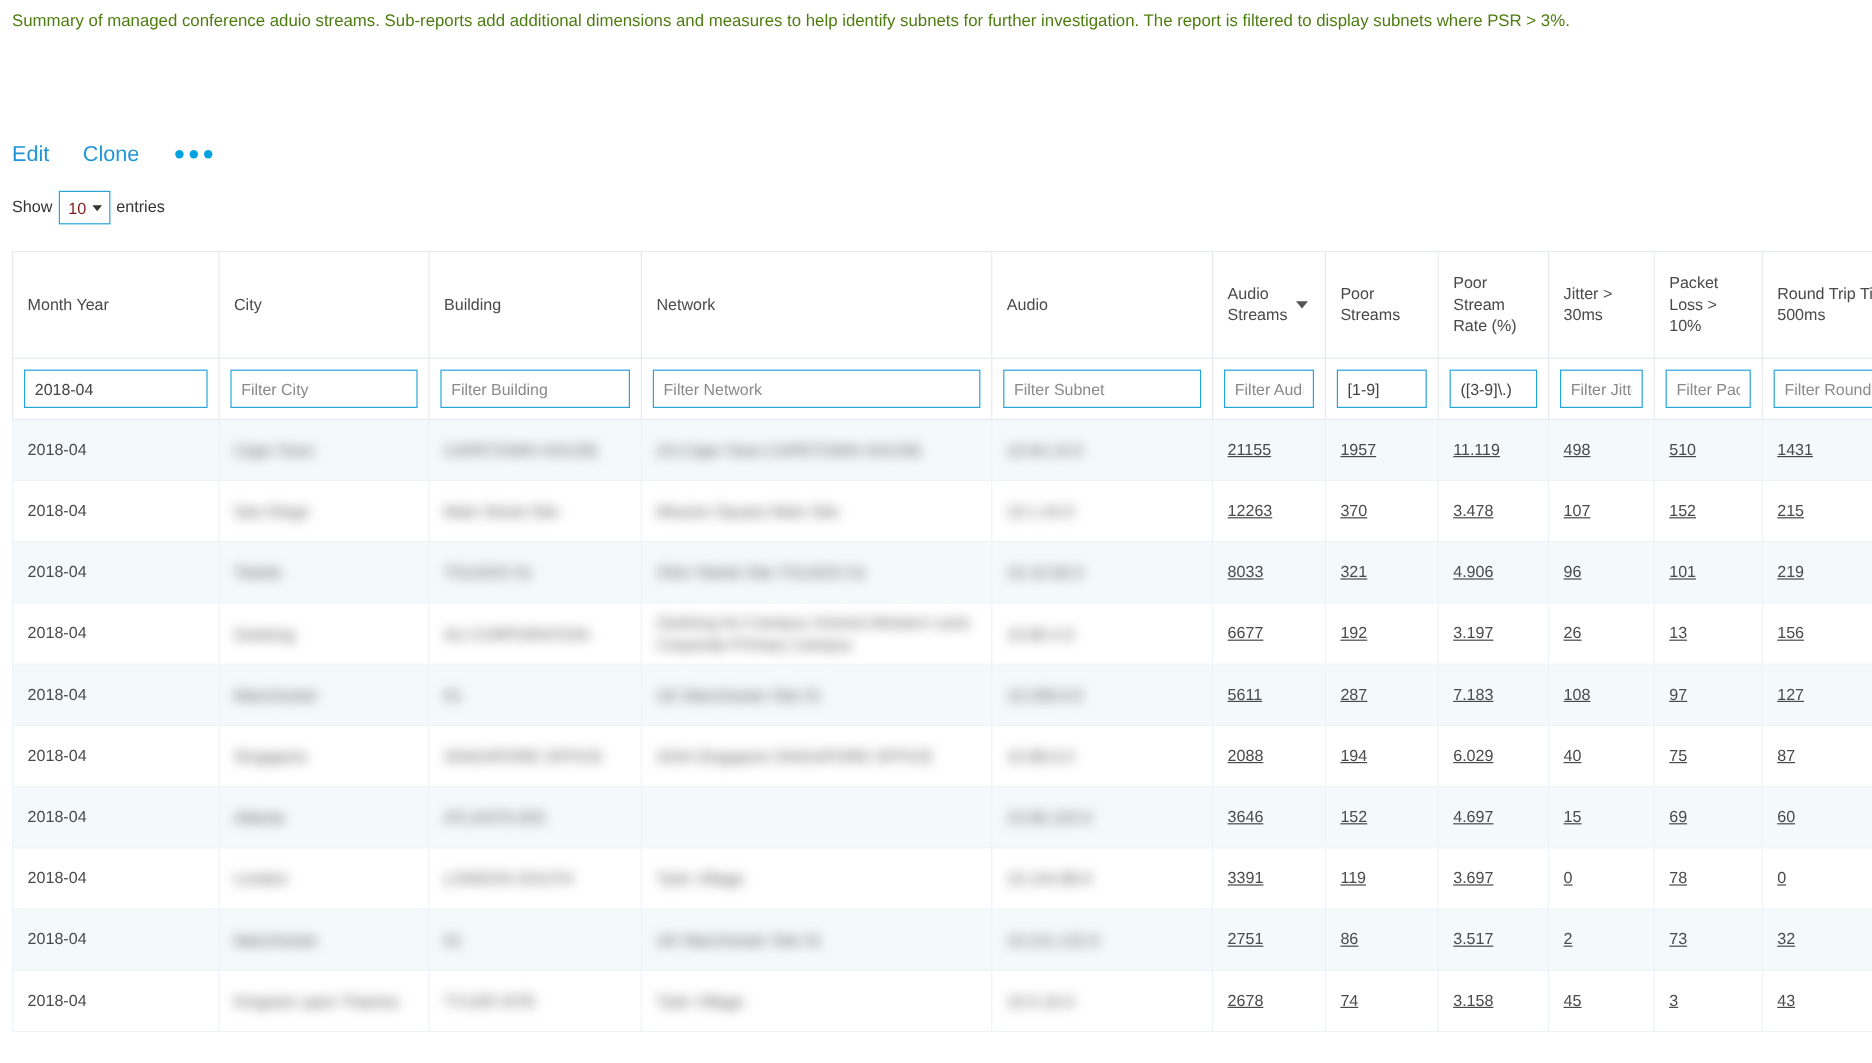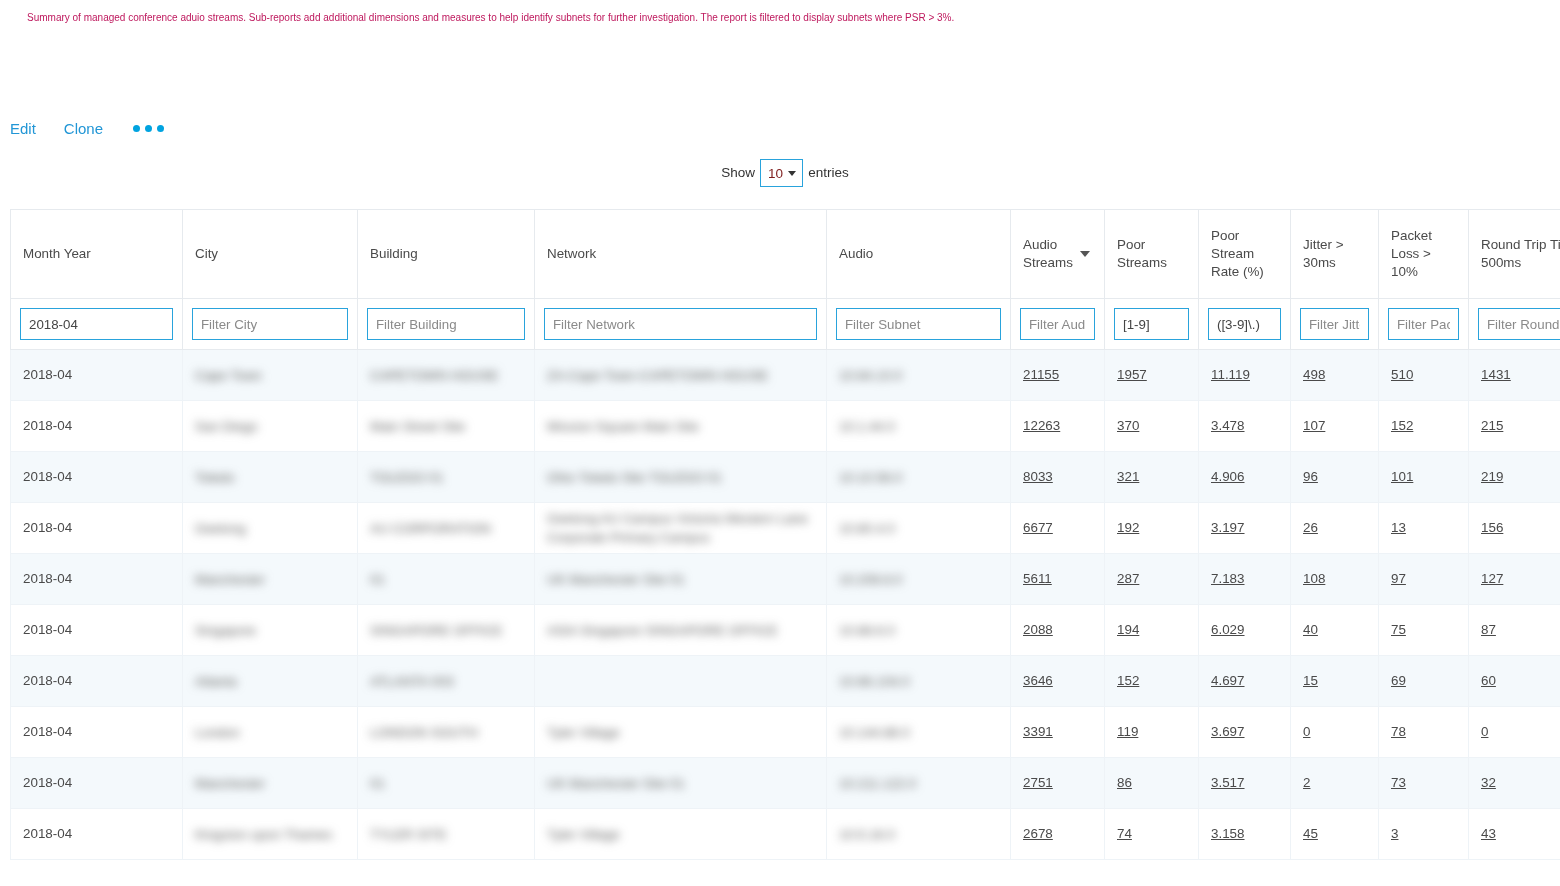--- a/index.html
+++ b/index.html
@@ -26,36 +26,36 @@
     margin: 0;
     padding: 4px 0 0 10px;
     font-size: 16.5px;
     font-weight: normal;
     color: #2196d6;
     line-height: 20px;
     letter-spacing: 0.1px;
   }
   .report-desc {
     margin: 0;
-    padding: 9px 0 0 27px;
-    font-size: 10px;
-    color: #be185d;
+    padding: 9px 0 0 10px;
+    font-size: 14px;
+    color: #4d7c0f;
     line-height: 17px;
   }
   .action-bar {
     padding: 0 0 0 10px;
     margin-top: 91px;
     height: 22px;
     display: flex;
     align-items: center;
     gap: 0;
   }
   .action-link {
     color: #2196d6;
-    font-size: 15px;
+    font-size: 18px;
     text-decoration: none;
     cursor: pointer;
     margin-right: 28px;
   }
   .ellipsis-menu {
     display: inline-flex;
     align-items: center;
     gap: 5px;
     cursor: pointer;
     padding: 4px 2px;
@@ -68,21 +68,20 @@
     background: #00a3e0;
   }
   .length-bar {
     padding: 0 0 0 10px;
     margin-top: 20px;
     display: flex;
     align-items: center;
     font-size: 13.5px;
     color: #333333;
     height: 28px;
-    justify-content: center;
   }
   .length-bar .lbl { line-height: 28px; }
   .entries-select {
     margin: 0 5px;
     position: relative;
     display: inline-block;
     border: 1px solid #29a3dc;
     background: #ffffff;
     height: 28px;
     box-sizing: border-box;

